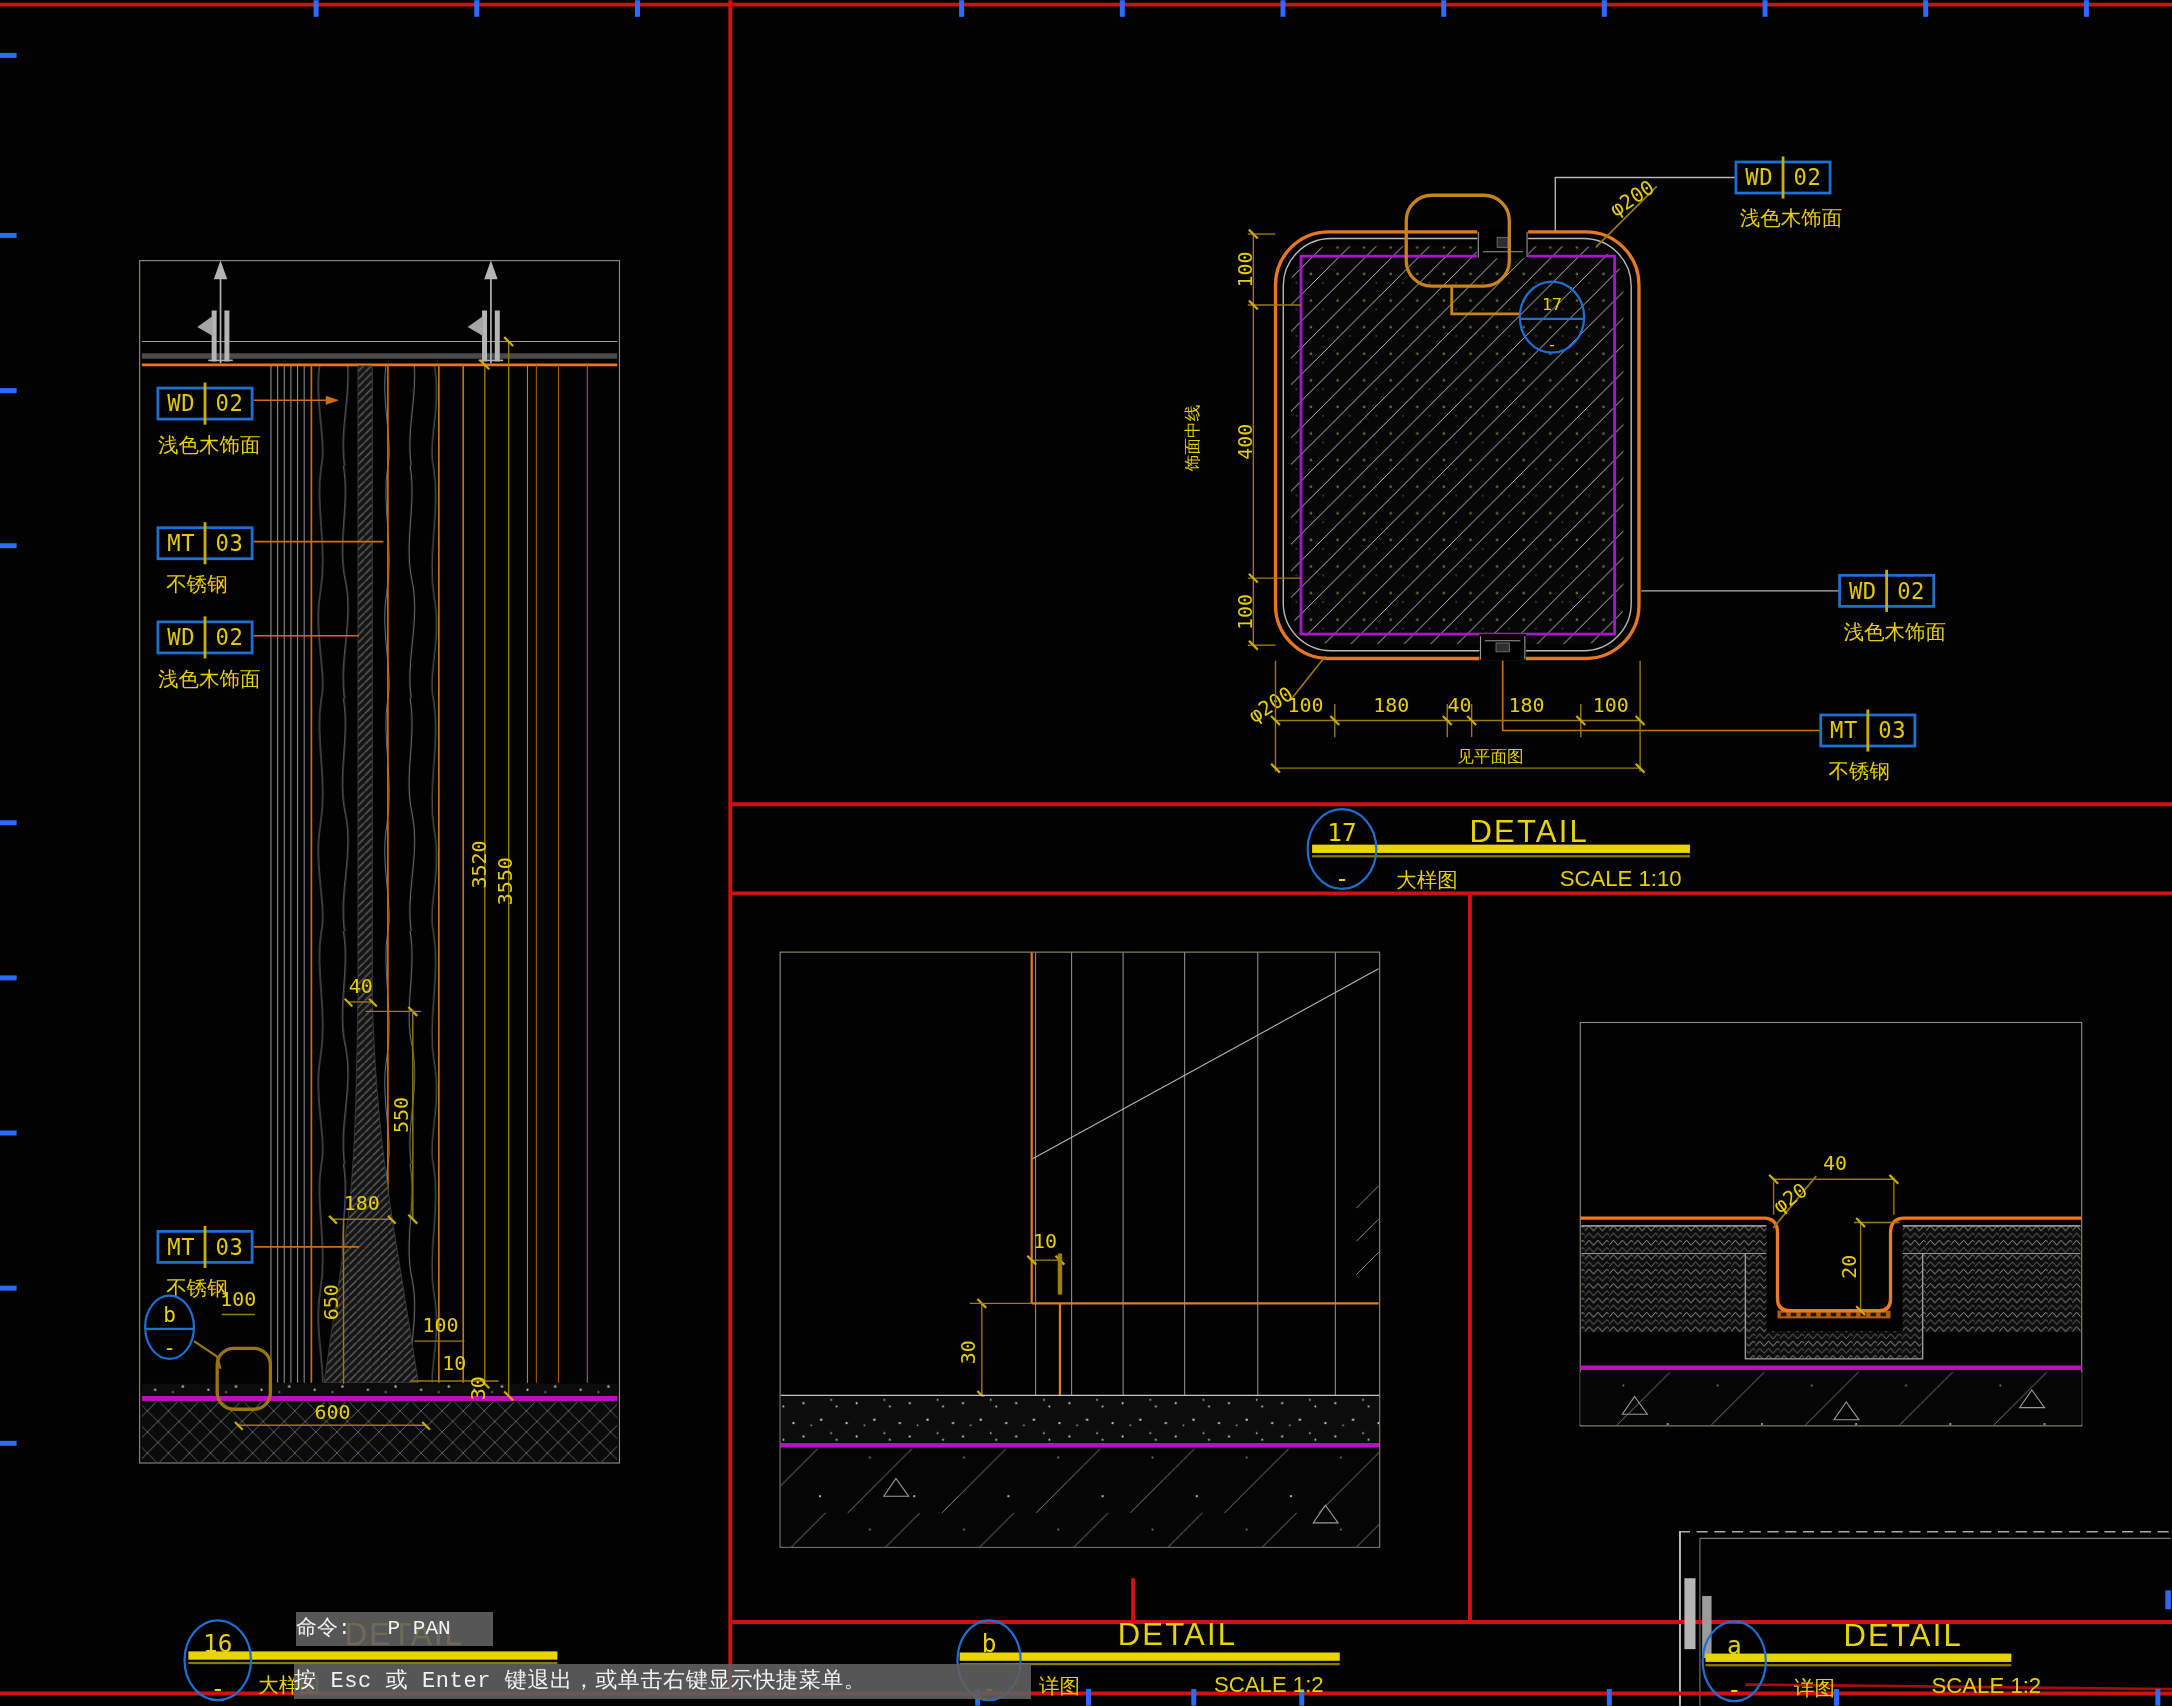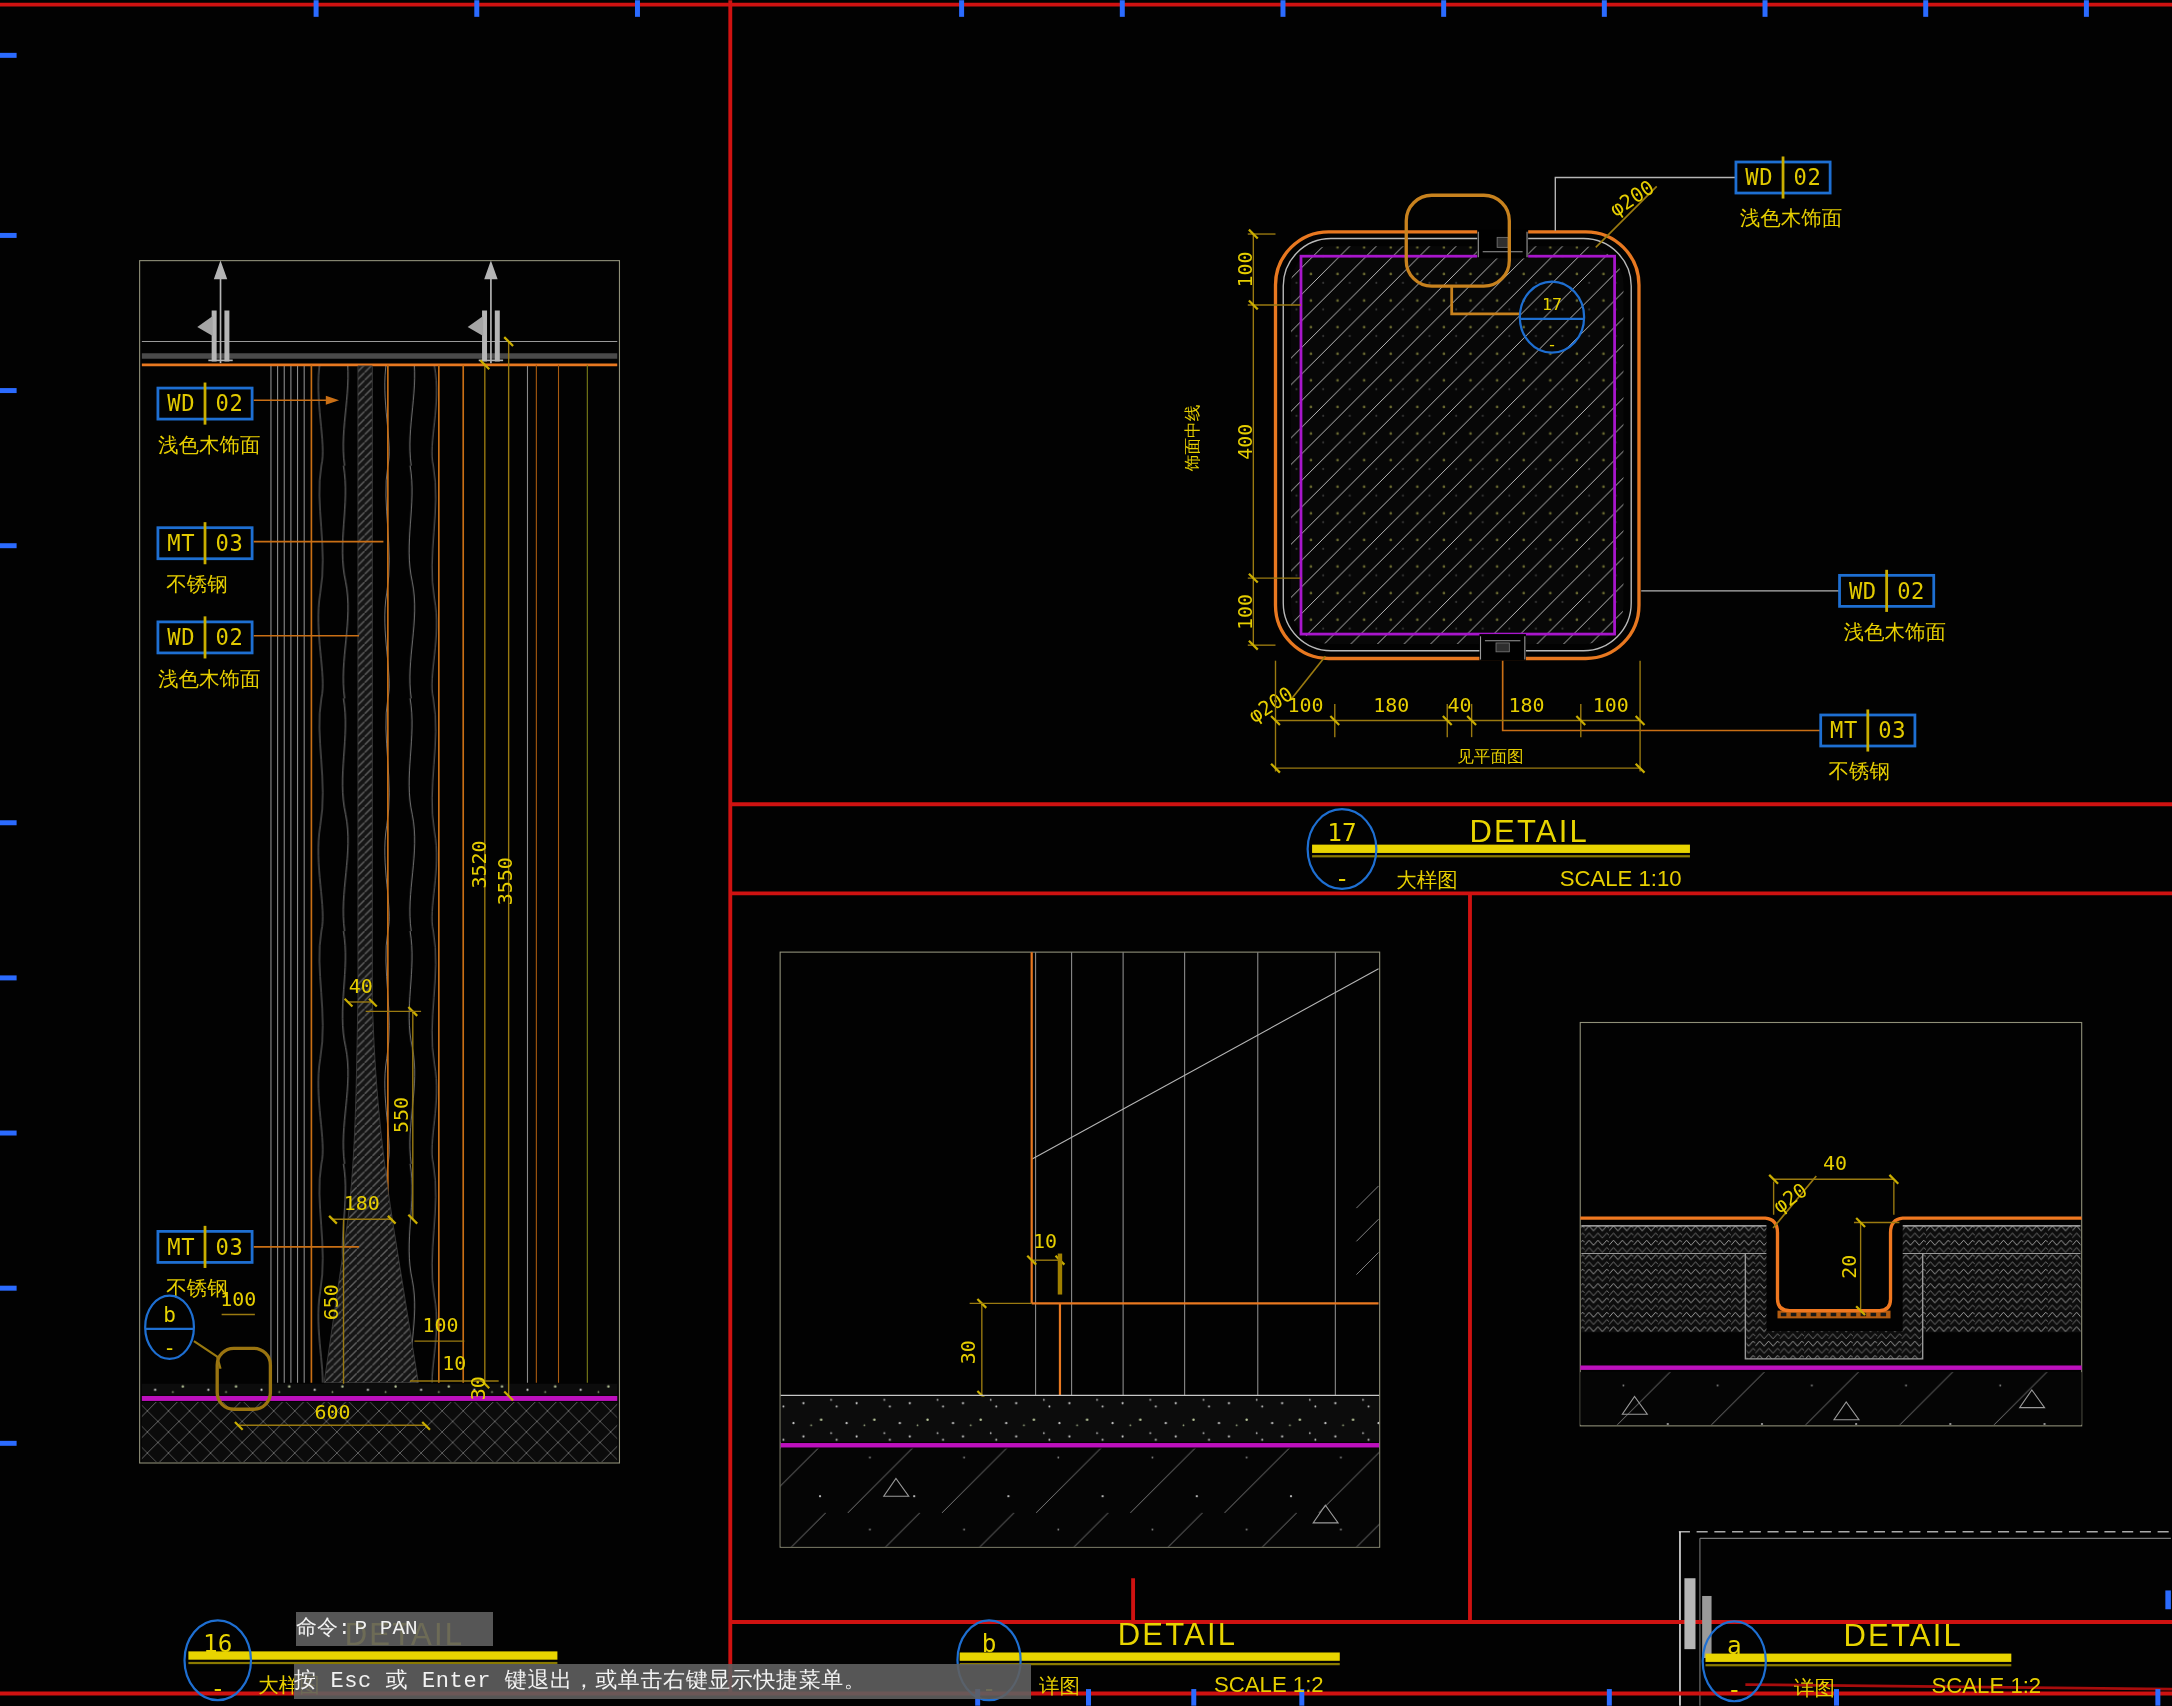--- a/index.html
+++ b/index.html
@@ -20,21 +20,21 @@
   .ln-orange{stroke:#e87820;stroke-width:5;fill:none;}
   .ln-orange2{stroke:#c96f15;stroke-width:3;fill:none;}
   .ln-dim{stroke:#9a7a10;stroke-width:2.5;fill:none;}
   .tick{stroke:#caae00;stroke-width:4;}
   .box-blue{stroke:#1e6fd2;stroke-width:5;fill:none;}
   .ln-blue{stroke:#1e6fd2;stroke-width:4;fill:none;}
   .magenta{fill:#bd10bd;}
   .overlay{position:absolute;background:rgba(95,95,95,0.90);color:#f2f2f2;
     font-family:"Liberation Mono","DejaVu Sans Mono",monospace;}
   #cmd-tip{left:296px;top:1612px;width:197px;height:34px;font-size:21px;line-height:34px;white-space:nowrap;}
-  #cmd-tip .echo{margin-left:4px;}
+  #cmd-tip .echo{margin-left:37px;}
   #status-bar{left:294px;top:1664px;width:737px;height:35px;font-size:22px;line-height:35px;white-space:nowrap;letter-spacing:0.6px;overflow:hidden;}
 </style>
 </head>
 <body>
 
 <div id="canvas">
 <svg width="2172" height="1707" viewBox="0 0 3920 3080">
 <defs>
   <pattern id="patGrain" width="120" height="420" patternUnits="userSpaceOnUse">
     <path d="M20,0 C32,70 8,140 24,210 C38,280 12,350 22,420" stroke="#b9b9b9" stroke-width="1.4" fill="none"></path>

